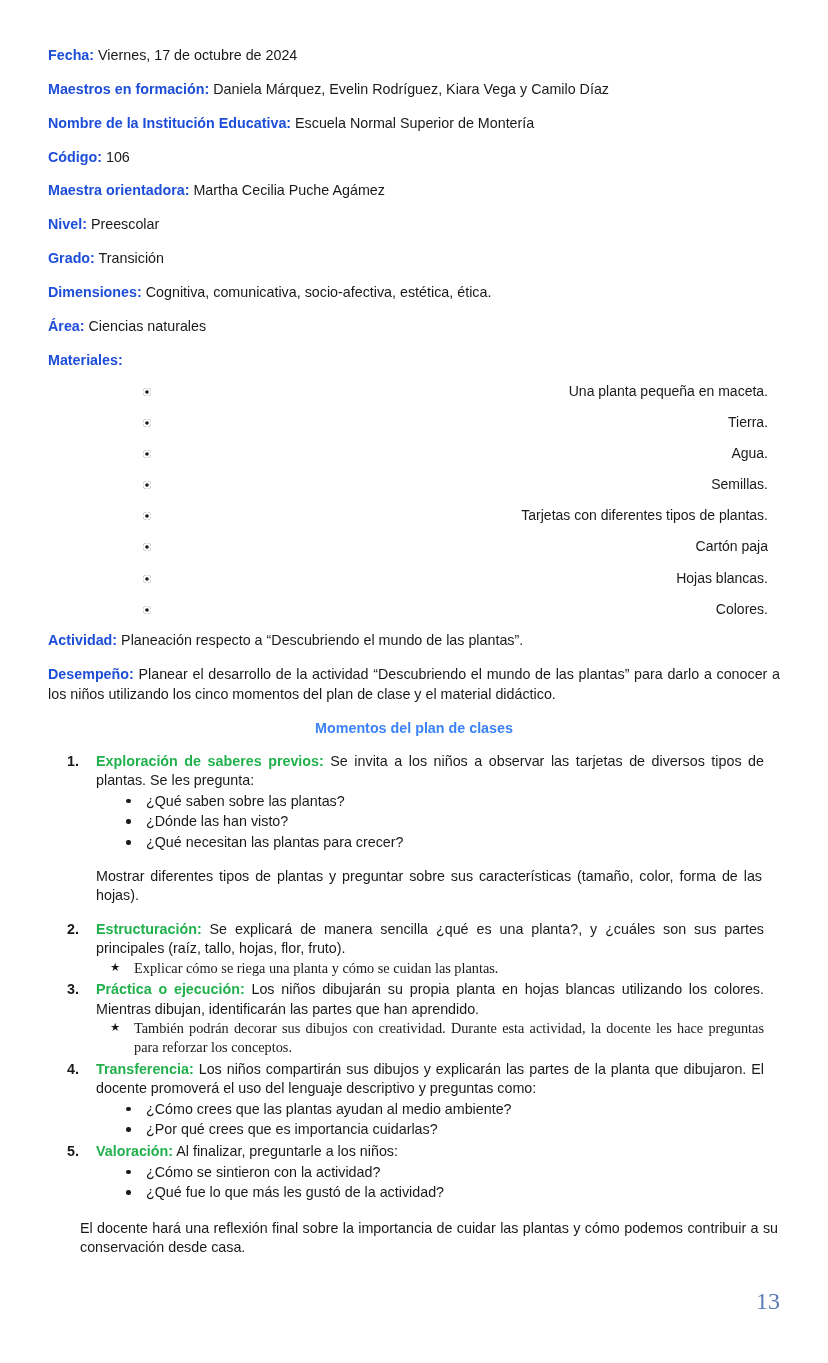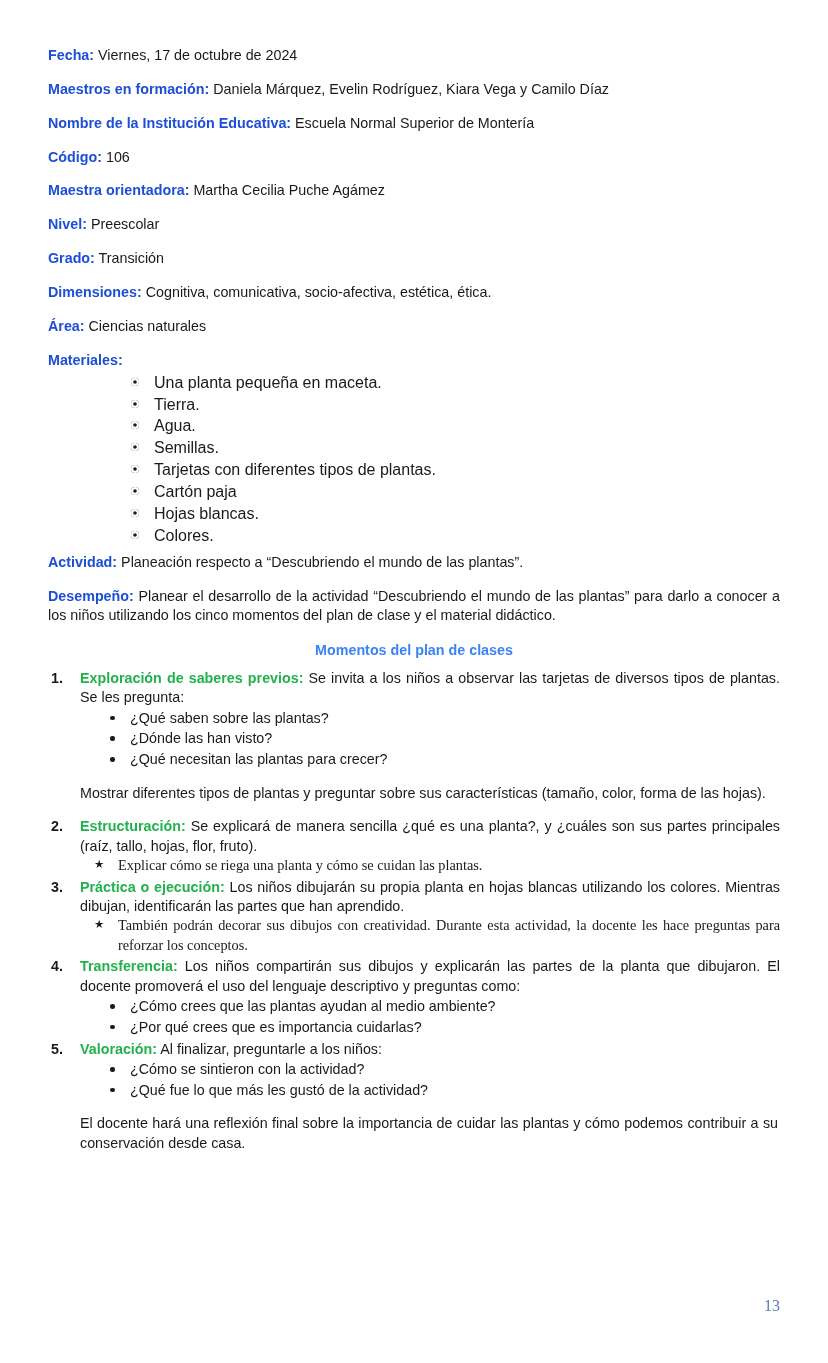--- a/index.html
+++ b/index.html
@@ -41,24 +41,25 @@
   .meta-row.materials-row { margin-bottom: 2px; }
 
   
   .materials-list {
     list-style: none;
     margin: 0 0 0 0;
     padding: 0 0 0 82px;
   }
   .materials-list li {
     position: relative;
-    font-size: 16px;
+    font-size: 14px;
     line-height: 1.37;
     padding-left: 24px;
-    margin: 0;
+    margin: 12px;
+    text-align: right;
   }
   .materials-list li::before {
     content: "";
     position: absolute;
     left: 1px;
     top: 6px;
     width: 8px;
     height: 8px;
     border-radius: 50%;
     background: #1a1a1a;
@@ -79,21 +80,21 @@
     text-align: center;
     color: #3b82f6;
     font-weight: bold;
     font-size: 14.3px;
     margin: 16px 0 11px 0;
   }
 
   
   .moments {
     list-style: none;
-    margin: 0;
+    margin: 16px;
     padding: 0;
     counter-reset: moment;
   }
   .moments > li {
     position: relative;
     counter-increment: moment;
     padding-left: 32px;
     font-size: 14.3px;
     line-height: 1.36;
     text-align: justify;
@@ -171,21 +172,21 @@
     padding-left: 32px;
     padding-right: 2px;
   }
   .indent-para.last { margin-bottom: 8px; }
 
   
   .page-number {
     position: absolute;
     right: 48px;
     bottom: 48px;
-    font-size: 16px;
+    font-size: 24px;
     color: #5B7BB5;
     font-family: "Liberation Serif", serif;
   }
 </style>
 </head>
 <body>
 
 <div class="page">
 
   <div>

